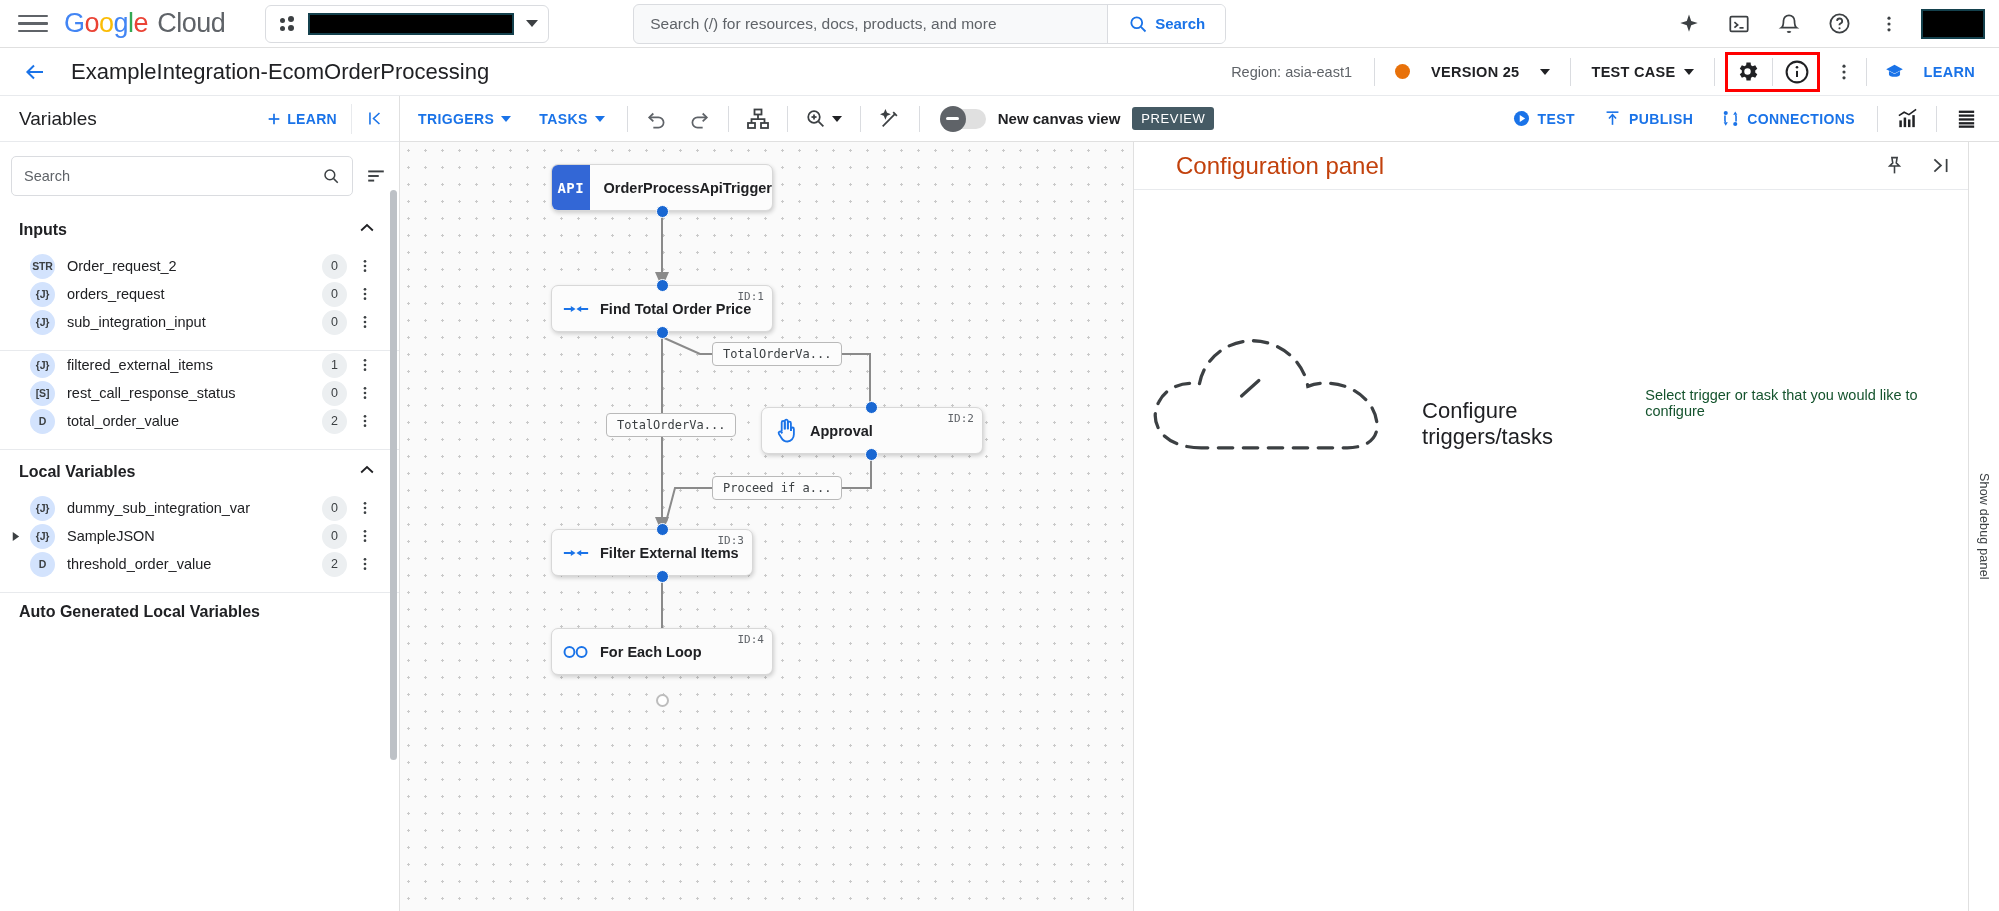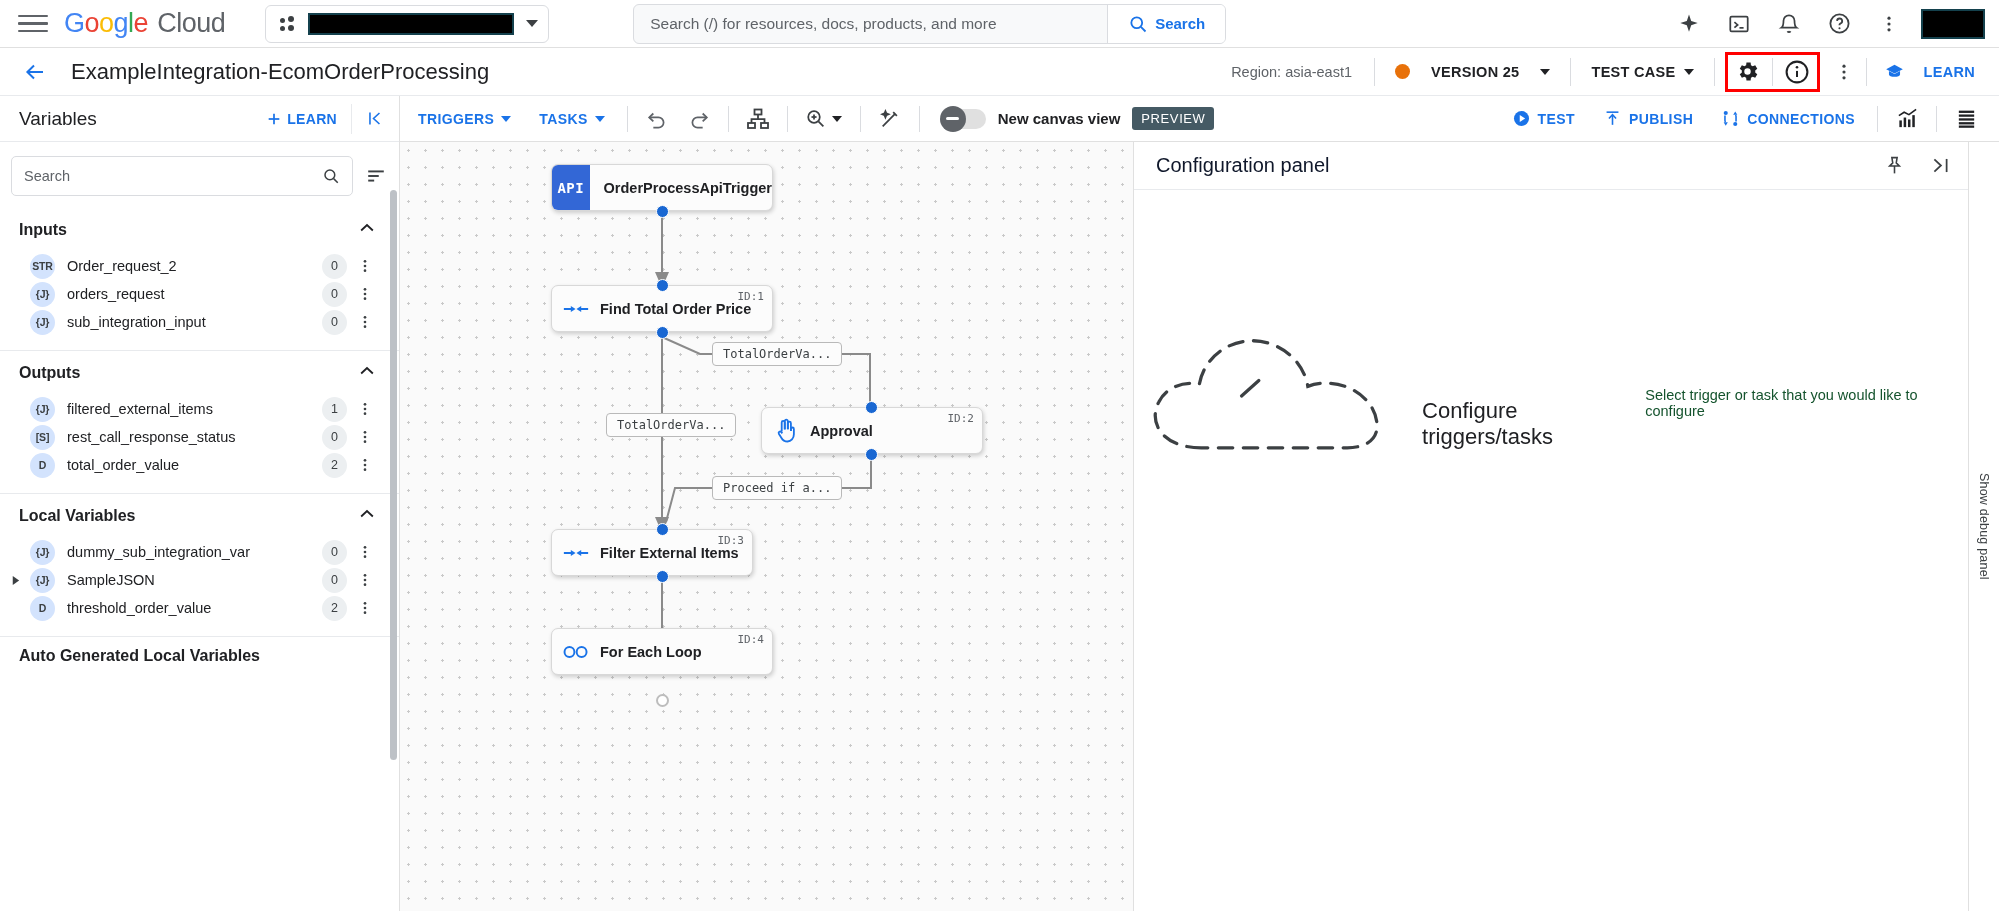--- a/index.html
+++ b/index.html
@@ -171,21 +171,21 @@
     height: 24px; display: flex; align-items: center; justify-content: center;
     font-family: "DejaVu Sans Mono", monospace; font-size: 12px; color: #3c4043;
     padding: 0 10px; white-space: nowrap; }
 
   
   .configpanel {
     position: absolute; top: 142px; left: 1133px; width: 835px; height: 769px;
     background: #fff; border-left: 1px solid #e0e0e0; }
   .cp-header { height: 48px; display: flex; align-items: center; padding: 0 14px 0 22px;
     border-bottom: 1px solid #e8eaed; }
-  .cp-title { font-size: 20px; color: #0f172a; }
+  .cp-title { font-size: 24px; color: #c2410c; margin-left: 20px; }
   .cp-actions { margin-left: auto; display: flex; align-items: center; gap: 18px; }
   .cp-icon { width: 28px; height: 28px; display: flex; align-items: center; justify-content: center;
     color: #3c4043; cursor: pointer; }
   .cp-empty { display: flex; flex-direction: row; align-items: center; justify-content: center;
     padding-top: 110px; }
   .cp-cloud { width: 300px; height: 190px; }
   .cp-h { margin-top: 58px; font-size: 22px; color: #202124; }
   .cp-sub { margin-top: 16px; font-size: 14.5px; color: #14532d; }
   .debug-rail {
     position: absolute; top: 142px; right: 0; width: 31px; height: 769px;
@@ -414,28 +414,20 @@
                 <circle cx="12" cy="5" r="2"></circle>
                 <circle cx="12" cy="12" r="2"></circle>
                 <circle cx="12" cy="19" r="2"></circle>
               </svg>
           </div>
         </div>
       </div>
       <div class="vdivider"></div>
 
       <div class="vgroup">
-        <div class="vgroup-head">
-          <span class="vgroup-title">Outputs</span>
-          <span class="vgroup-chev">
-            <svg width="20" height="20" viewBox="0 0 24 24" fill="none" stroke="#202124" stroke-width="2.2">
-                <polyline points="5,15 12,8.5 19,15"></polyline>
-              </svg>
-          </span>
-        </div>
         <div class="vrow">
           <div class="vrow-expander"></div>
           <div class="vbadge">{J}</div>
           <div class="vname">filtered_external_items</div>
           <div class="vcount">1</div>
           <div class="vkebab">
             <svg width="16" height="16" viewBox="0 0 24 24" fill="#3c4043">
                 <circle cx="12" cy="5" r="2"></circle>
                 <circle cx="12" cy="12" r="2"></circle>
                 <circle cx="12" cy="19" r="2"></circle>

